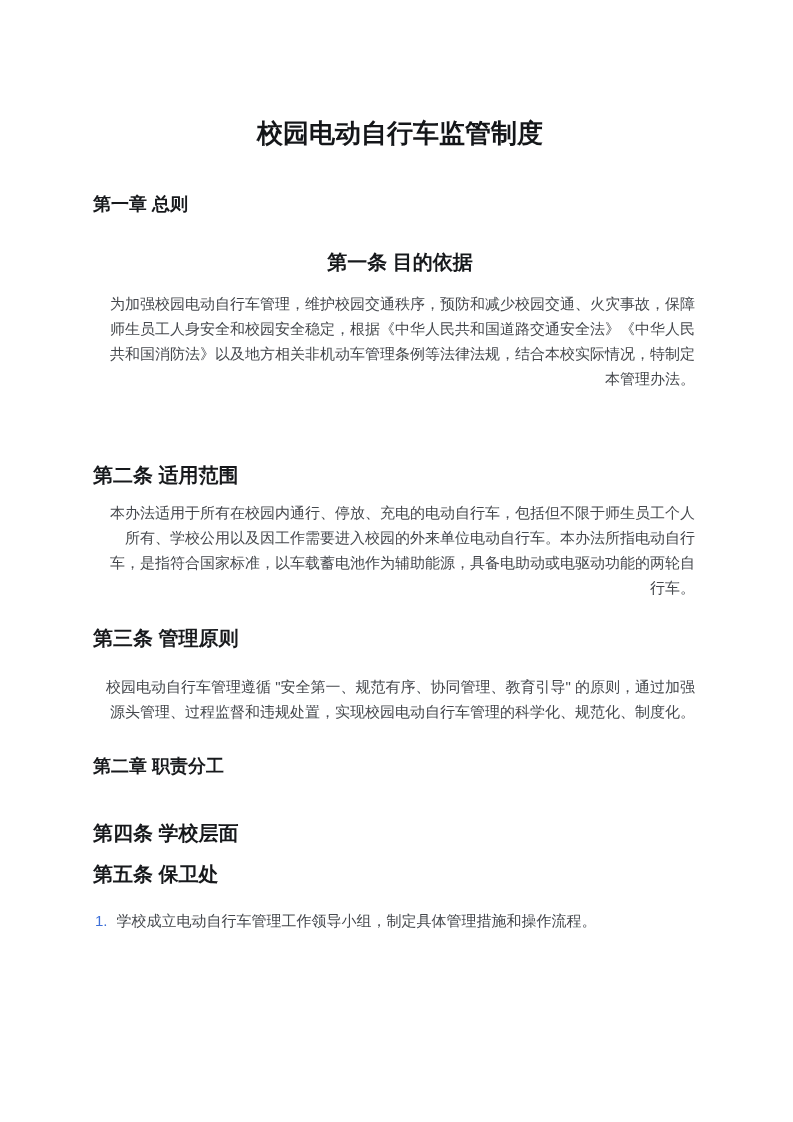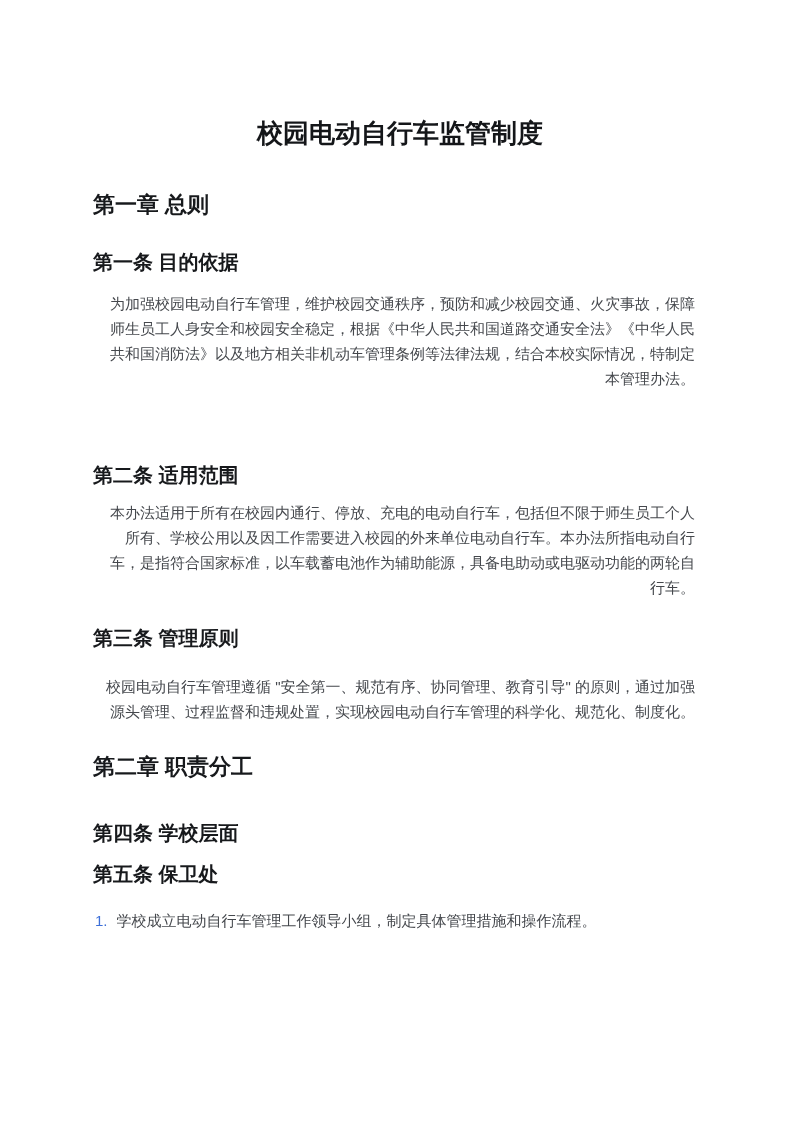--- a/index.html
+++ b/index.html
@@ -14,21 +14,21 @@
   }
   .doc-title {
     font-size: 26px;
     line-height: 30px;
     font-weight: 700;
     color: #141619;
     text-align: center;
     margin: 0;
   }
   .chapter {
-    font-size: 22px;
+    font-size: 18px;
     line-height: 29px;
     font-weight: 700;
     color: #17191c;
     margin: 0;
   }
   .article {
     font-size: 20px;
     line-height: 26px;
     font-weight: 700;
     color: #17191c;
@@ -50,21 +50,21 @@
   }
   .oli .num {
     color: #3e70d8;
     padding-left: 2px;
     margin-right: 9px;
     flex: 0 0 auto;
   }
   .spacer { height: 32px; }
   .mt42 { margin-top: 42px; }
   .mt39 { margin-top: 39px; }
-  .mt30 { margin-top: 30px; }
+  .mt30 { margin-top: 30px; text-align: center; }
   .mt29 { margin-top: 15px; }
   .mt28 { margin-top: 28px; }
   .mt27 { margin-top: 27px; }
   .mt25 { margin-top: 25px; }
   .mt23 { margin-top: 23px; }
   .mt21 { margin-top: 21px; }
   .mt16 { margin-top: 16px; }
   .mt15 { margin-top: 15px; }
   .mt12 { margin-top: 12px; }
 </style>

